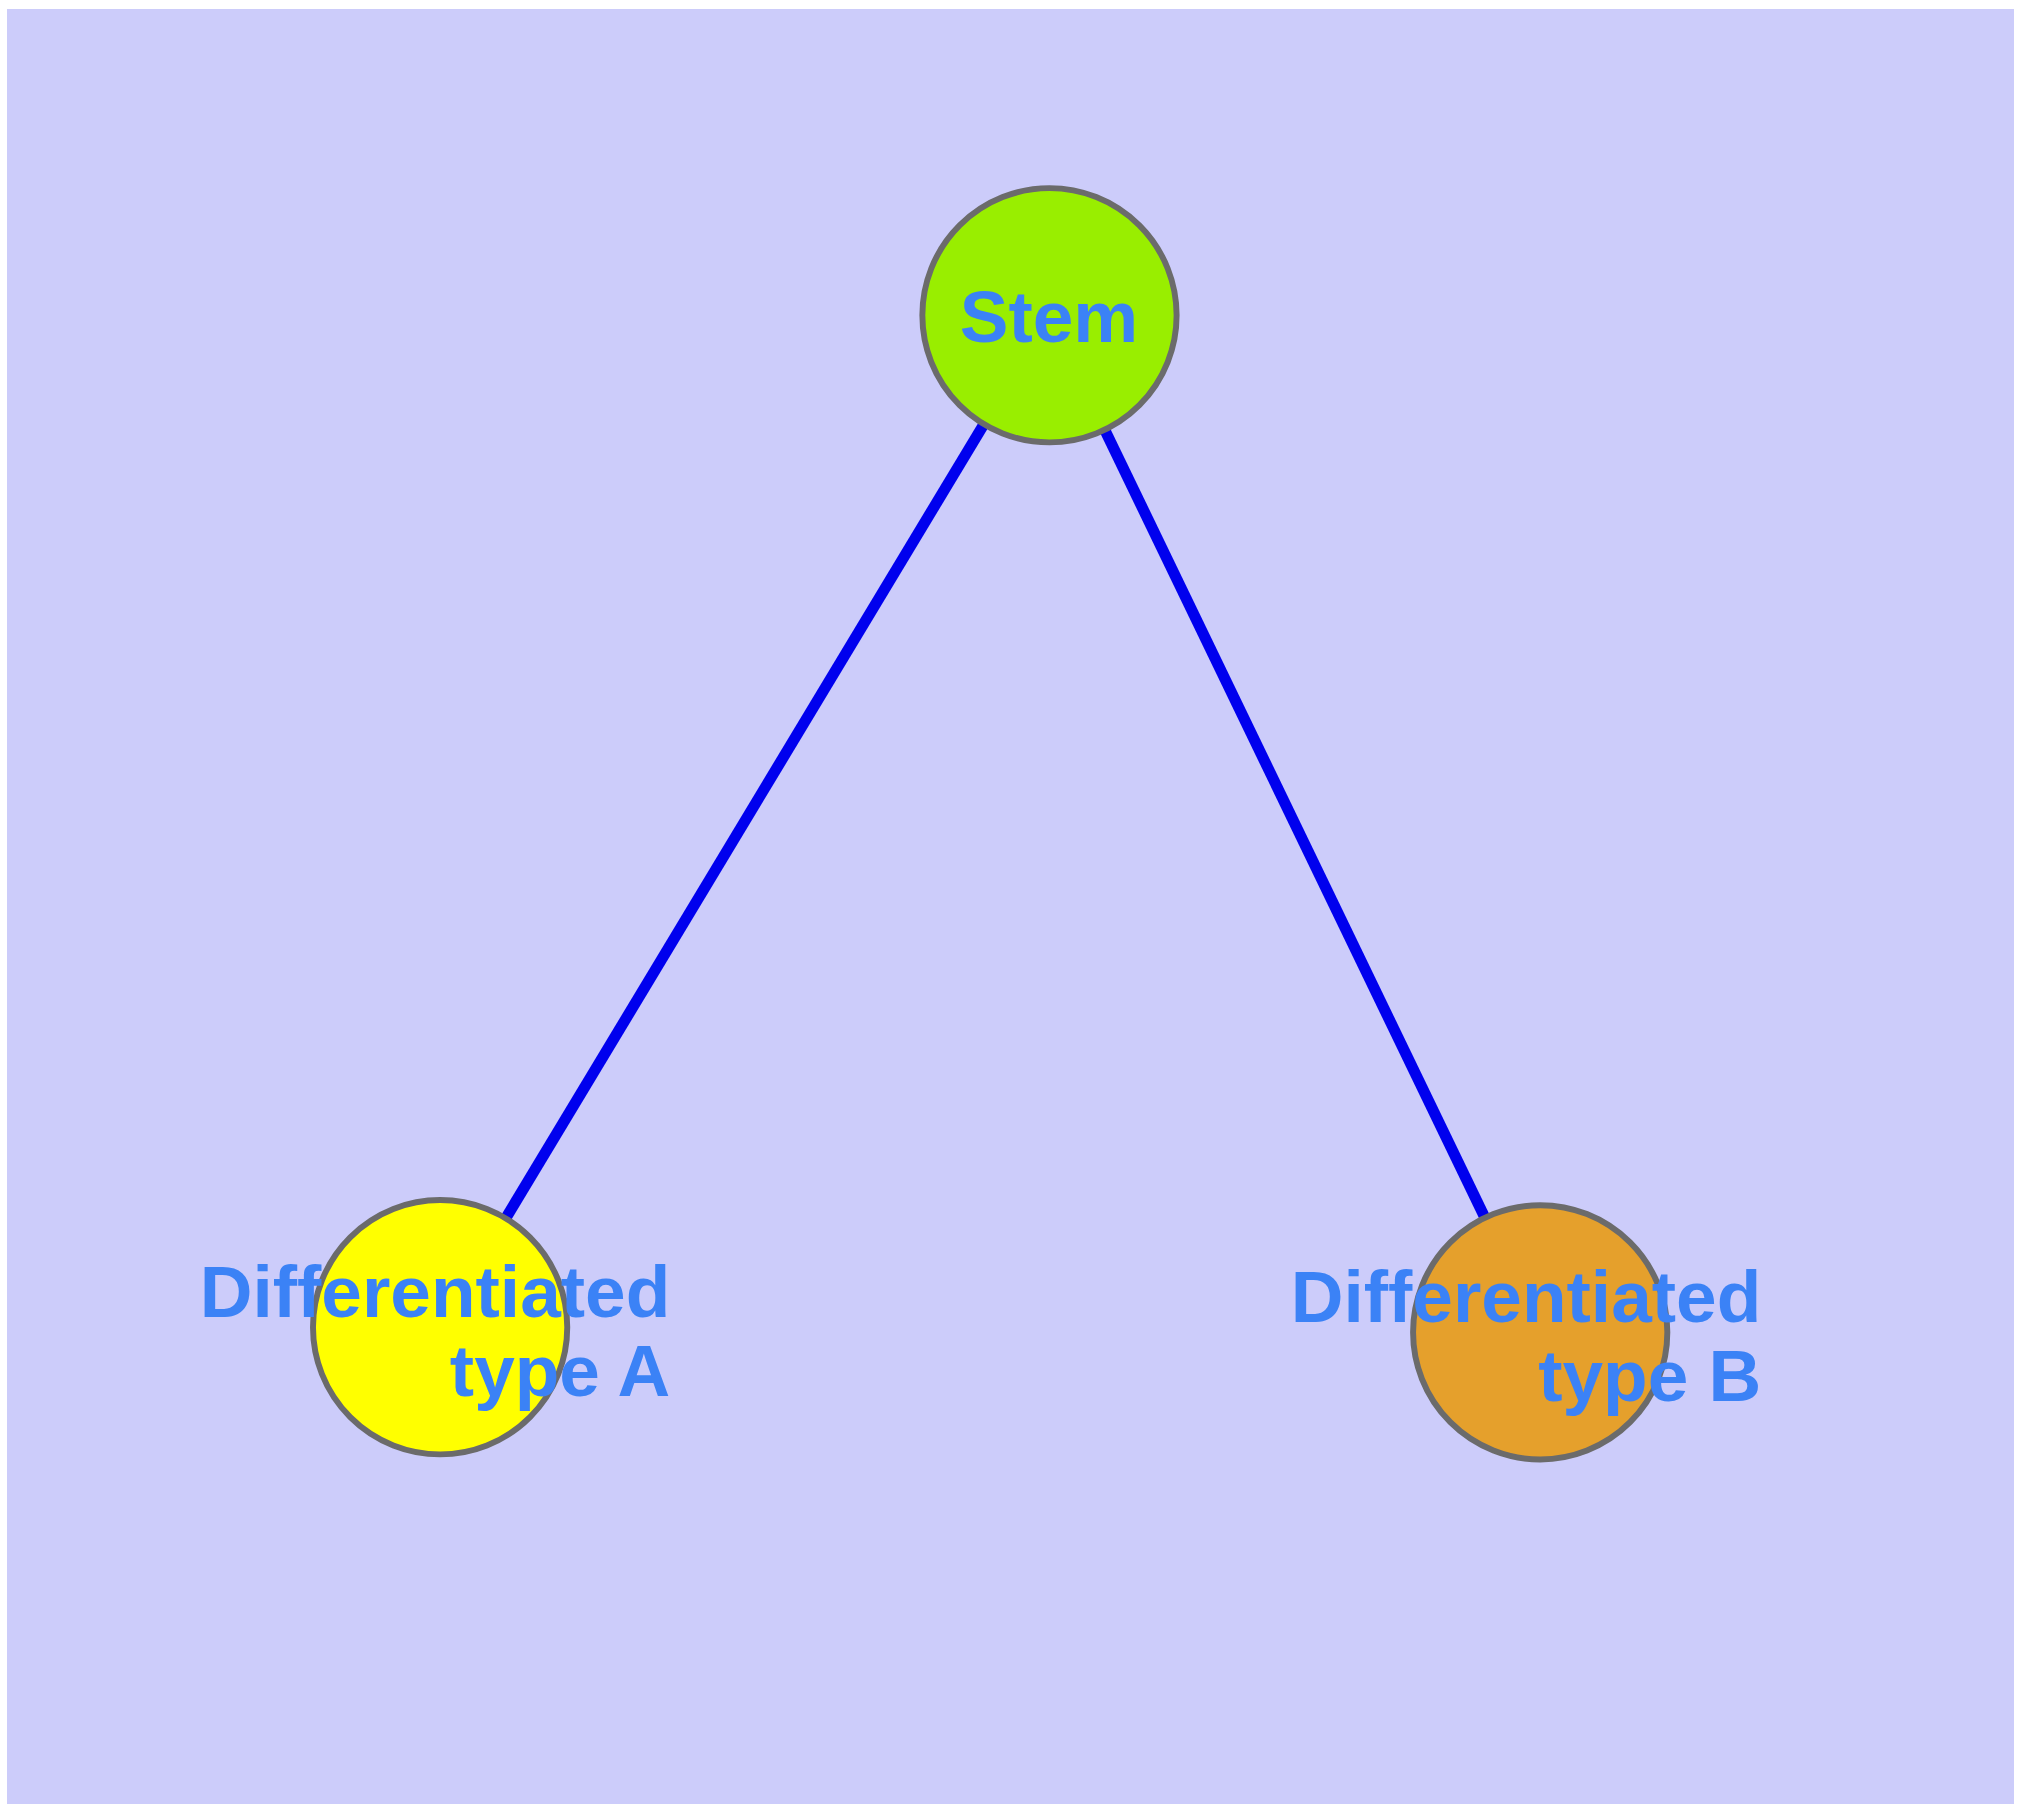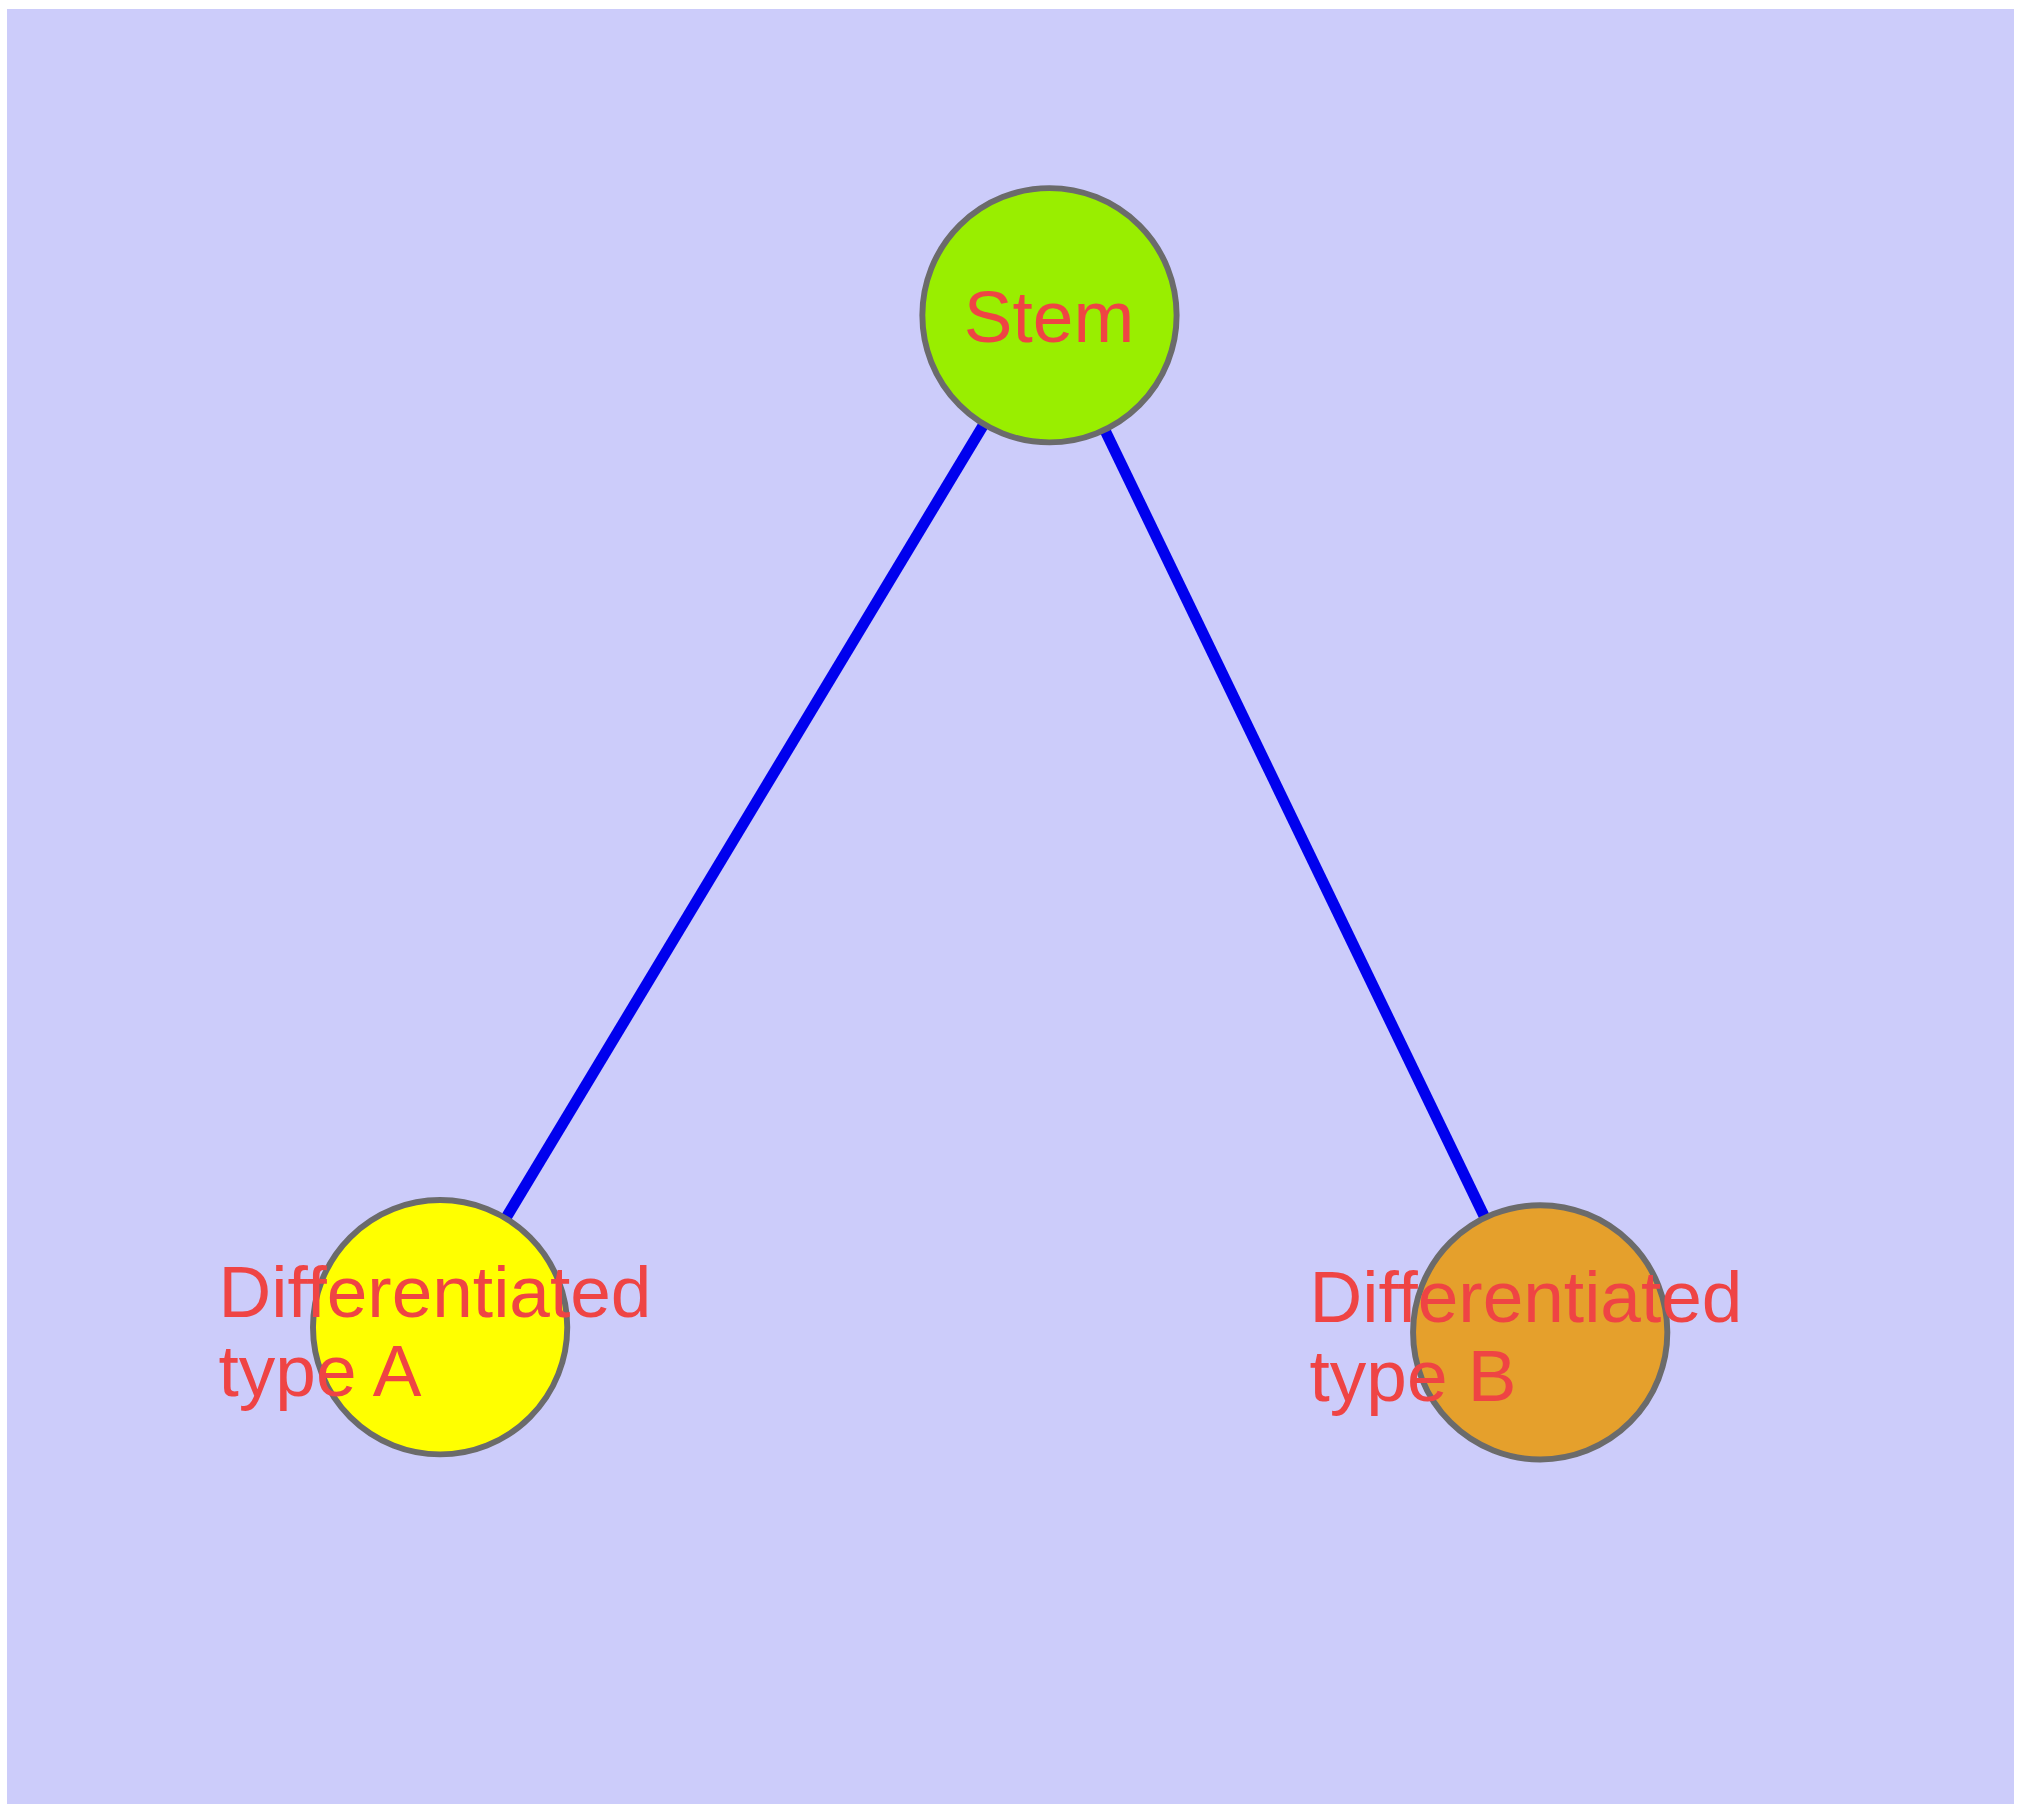--- a/index.html
+++ b/index.html
@@ -25,23 +25,23 @@
   }
   #graph-svg {
     position: absolute;
     left: 0;
     top: 0;
     width: 2021px;
     height: 1812px;
   }
   .node-label {
     position: absolute;
-    color: #ef4444;
-    font-weight: normal;
-    text-align: left;
+    color: #3b82f6;
+    font-weight: bold;
+    text-align: right;
     line-height: 1.08;
     white-space: pre;
     pointer-events: none;
     transform: translate(-50%, -50%);
   }
   #label-stem {
     left: 1049px;
     top: 317px;
     font-size: 73px;
   }

